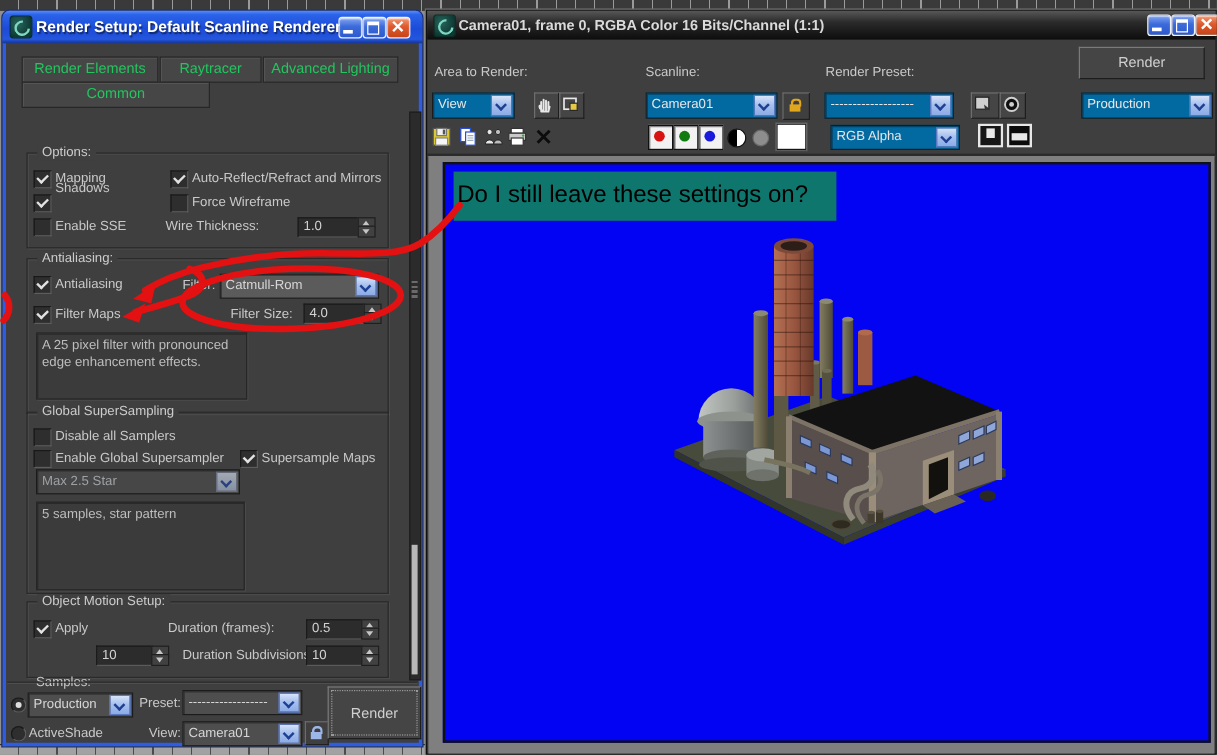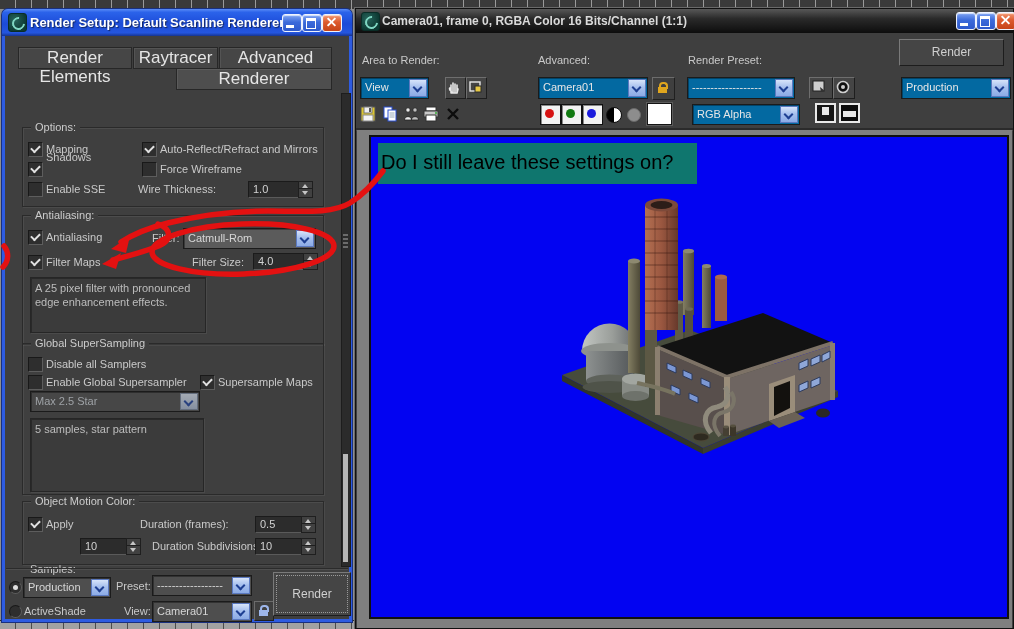--- a/index.html
+++ b/index.html
@@ -63,21 +63,21 @@
   
   .win-setup{left:2px;top:9px;width:350px;height:613px;background:#3f3f3f;
       border-radius:6px 6px 0 0;
       box-shadow:inset 3px 0 0 #2e5ce2,inset -3px 0 0 #2e5ce2,inset 0 -3px 0 #2e5ce2,0 0 0 1px #19307e}
   .titlebar-xp{position:absolute;left:0;top:0;width:350px;height:27px;border-radius:6px 6px 0 0;
       background:linear-gradient(180deg,#5a8cf6 0%,#2b63ea 12%,#1c4bd8 55%,#2456df 88%,#16348f 100%)}
   .titlebar-xp .ttl{position:absolute;left:28px;top:6px;font-size:13px;font-weight:bold;color:#fff;
       text-shadow:1px 1px 1px #12255e;white-space:nowrap}
   .tab{position:absolute;height:20px;background:#464646;border:1px solid #272727;
       box-shadow:inset 1px 1px 0 rgba(255,255,255,.08);
-      color:#e5e5e5;font-size:17px;text-align:center;line-height:19px}
+      color:#22c55e;font-size:12px;text-align:center;line-height:19px}
   .tab.active{background:#4e4e4e}
   .rollout{position:absolute;left:6px;top:91px;width:330px;height:17px;
       background:linear-gradient(180deg,#555555,#434343);border:1px solid #242424;
       color:#dcdcdc;font-size:12px;text-align:center;line-height:16px}
   .rollout .minus{position:absolute;left:4px;top:4px;width:9px;height:9px;border:1px solid #8e8e8e;
       background:#3c3c3c}
   .rollout .minus::after{content:'';position:absolute;left:1px;top:3px;width:5px;height:1px;background:#cfcfcf}
   .btn-render{position:absolute;background:#454545;border:1px solid #7a7a7a;
       border-right-color:#1d1d1d;border-bottom-color:#1d1d1d;color:#d0d0d0;font-size:12px;
       text-align:center}
@@ -130,21 +130,21 @@
     <span class="applogo" style="left:6px;top:4px"></span>
     <span class="ttl">Render Setup: Default Scanline Renderer</span>
     <span class="xpbtn min" style="left:280px;top:5px"></span>
     <span class="xpbtn max" style="left:300px;top:5px"></span>
     <span class="xpbtn close" style="left:320px;top:5px"></span>
   </div>
 
   <div class="tab" style="left:16px;top:38px;width:112px">Render Elements</div>
   <div class="tab" style="left:131px;top:38px;width:83px">Raytracer</div>
   <div class="tab" style="left:217px;top:38px;width:111px">Advanced Lighting</div>
-  <div class="tab active" style="left:174px;top:59px;width:154px">Renderer</div>
+  <div class="tab" style="left:16px;top:59px;width:155px">Common</div>
 
 
   <div class="vscroll">
     <div class="grip"></div>
     <div class="thumb"></div>
   </div>
 
   <div class="grp" style="left:20px;top:118px;width:300px;height:78px">
     <span class="glabel">Options:</span>
   </div>
@@ -194,21 +194,21 @@
   <span class="abs lbl" style="left:44px;top:367px">Enable Global Supersampler</span>
   <span class="cb checked" style="left:198px;top:366px"></span>
   <span class="abs lbl" style="left:216px;top:367px">Supersample Maps</span>
   <div class="dd dis" style="left:28px;top:382px;width:168px;height:19px">
     <span class="txt">Max 2.5 Star</span>
     <span class="arr"></span>
   </div>
   <div class="descbox" style="left:28px;top:409px;width:164px;height:66px">5 samples, star pattern</div>
 
   <div class="grp" style="left:20px;top:492px;width:300px;height:62px">
-    <span class="glabel">Object Motion Color:</span>
+    <span class="glabel">Object Motion Setup:</span>
   </div>
   <span class="cb checked" style="left:26px;top:508px"></span>
   <span class="abs lbl" style="left:44px;top:509px">Apply</span>
   <span class="abs lbl" style="left:138px;top:509px">Duration (frames):</span>
   <span class="numfield" style="left:253px;top:507px;width:42px;height:15px">0.5</span>
   <span class="spin" style="left:299px;top:507px;height:17px">
       <span class="up"></span>
       <span class="dn"></span>
     </span>
   <span class="abs lbl" style="left:28px;top:554px">Samples:</span>
@@ -252,21 +252,21 @@
 <div class="abs win-frame">
   <div class="fw-title">
     <span class="applogo" style="left:5px;top:3px"></span>
     <span class="ttl">Camera01, frame 0, RGBA Color 16 Bits/Channel (1:1)</span>
     <span class="xpbtn min" style="left:600px;top:3px"></span>
     <span class="xpbtn max" style="left:620px;top:3px"></span>
     <span class="xpbtn close" style="left:640px;top:3px"></span>
   </div>
 
   <span class="abs lbl" style="left:7px;top:46px">Area to Render:</span>
-  <span class="abs lbl" style="left:183px;top:46px">Advanced:</span>
+  <span class="abs lbl" style="left:183px;top:46px">Scanline:</span>
   <span class="abs lbl" style="left:333px;top:46px">Render Preset:</span>
   <div class="btn-render" style="left:544px;top:31px;width:103px;height:25px;line-height:25px">Render</div>
 
   <div class="dd fw" style="left:5px;top:69px;width:67px;height:20px">
     <span class="txt">View</span>
     <span class="arr"></span>
   </div>
   <span class="toolbtn" style="left:90px;top:69px;width:19px;height:20px">
     <svg width="17" height="18" viewBox="0 0 17 18">
         <path d="M5 15 V7 M7 14 V5 M9 14 V6 M11 14 V7 M5 10 C3 9 3 12 5 13 L6 15 H11 L12 11" stroke="#e8e8e8" stroke-width="1.6" fill="none" stroke-linecap="round"></path>

